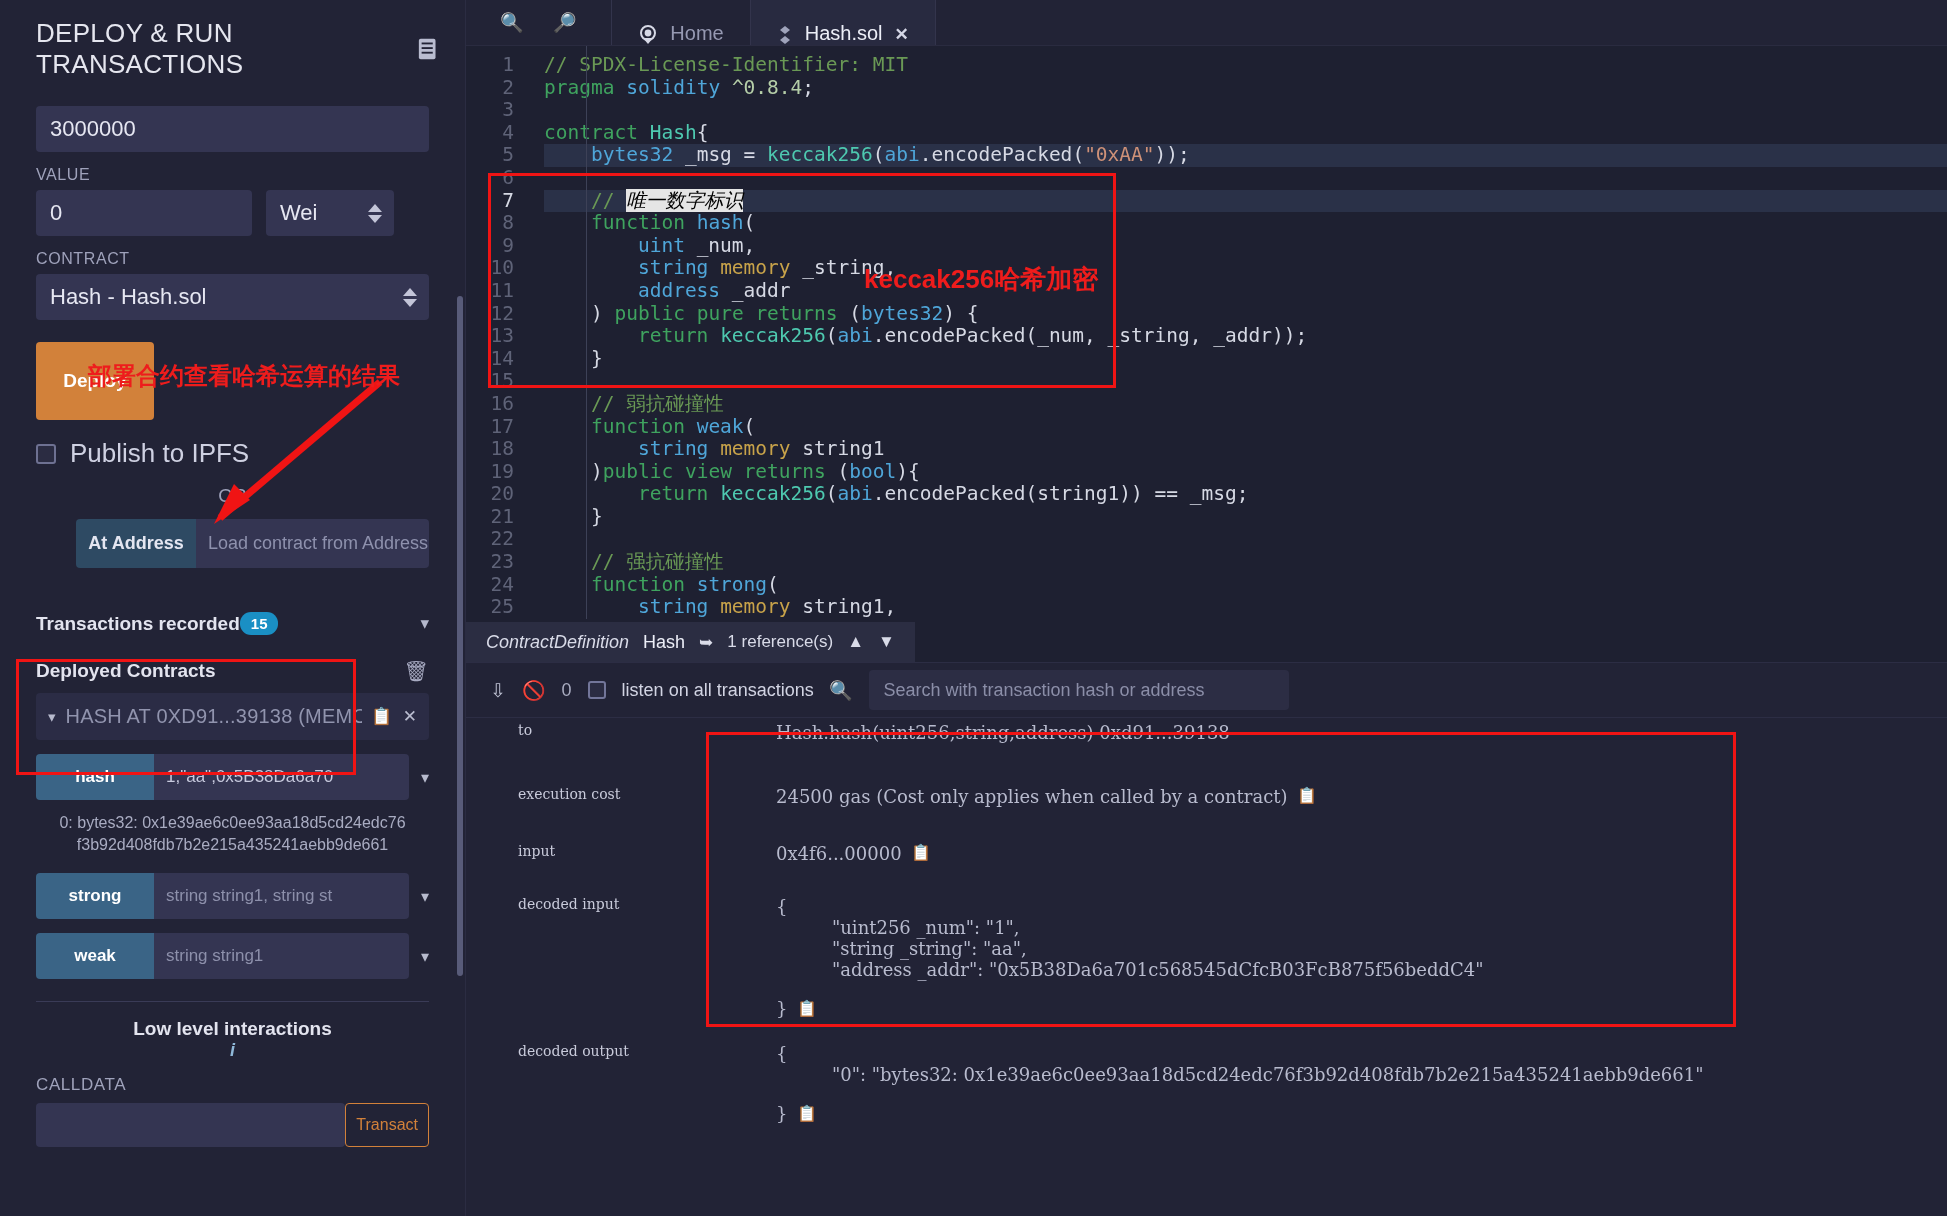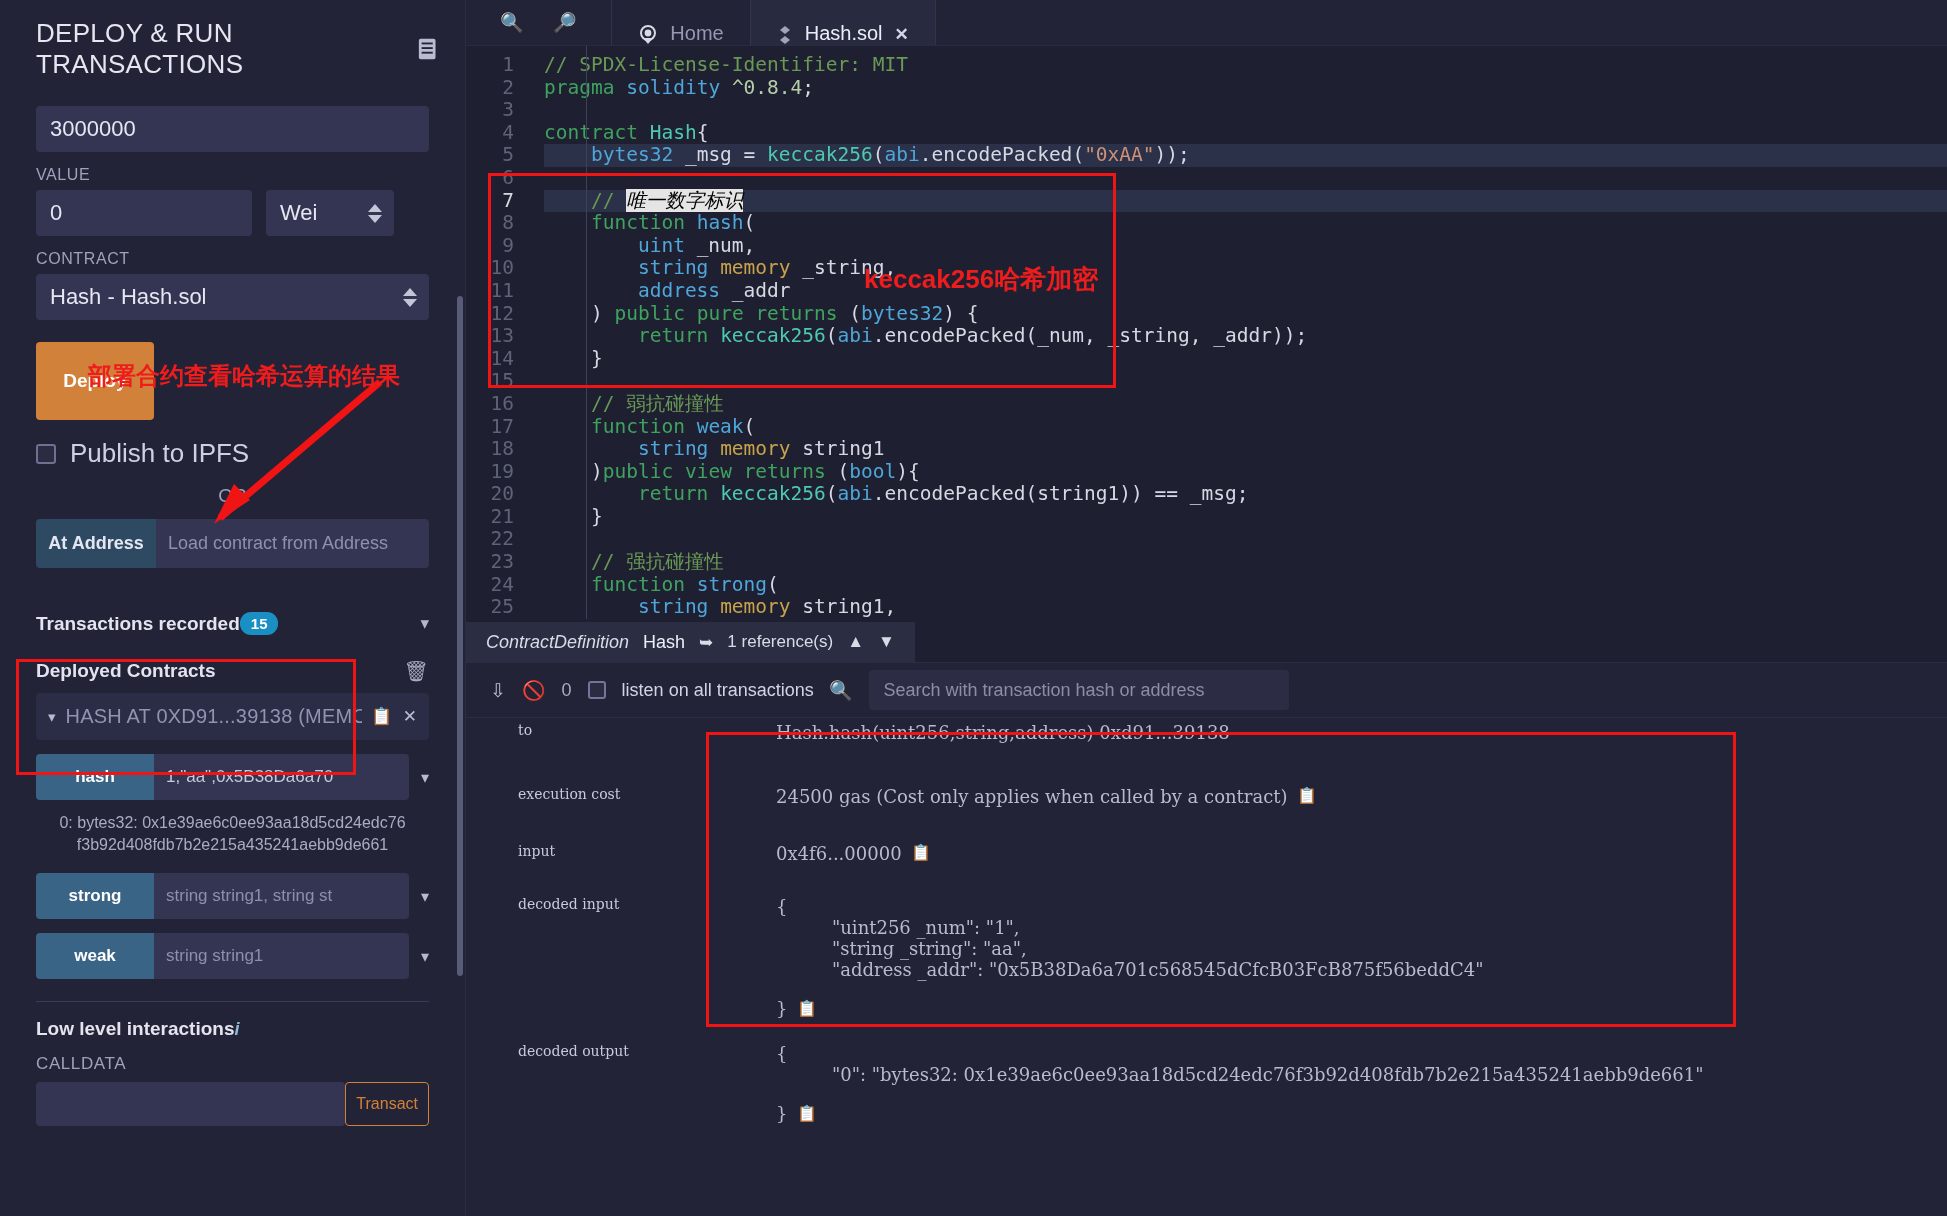--- a/index.html
+++ b/index.html
@@ -64,21 +64,21 @@
     cursor: pointer;
   }
   .ipfs-row { display: flex; align-items: center; gap: 14px; margin-top: 18px; }
   .checkbox {
     width: 20px; height: 20px; border: 2px solid #6e7192; border-radius: 3px;
     background: #2b2c42;
   }
   .ipfs-label { color: #cfd1e2; font-size: 26px; }
   .or-text { text-align: center; color: #9fa2bb; font-size: 19px; margin-top: 16px; }
 
-  .ataddr-row { display: flex; margin-top: 12px; border-radius: 4px; overflow: hidden; }
+  .ataddr-row { display: flex; margin-top: 12px; border-radius: 4px; overflow: hidden; margin-left: 40px; }
   .ataddr-btn {
     background: #2e4a63; color: #e4e6f1; font-size: 18px; font-weight: bold;
     padding: 14px 0; width: 120px; text-align: center; cursor: pointer;
   }
   .ataddr-input {
     background: #343552; color: #8e91ad; font-size: 18px;
     padding: 14px 12px; flex: 1; white-space: nowrap; overflow: hidden;
   }
 
   .tx-recorded-row {
@@ -123,21 +123,21 @@
     border-radius: 0 4px 4px 0;
   }
   .fn-input.ph { color: #8d90ab; }
   .fn-chev { color: #b7bacd; font-size: 16px; padding-left: 12px; }
   .fn-result {
     color: #a9acc2; font-size: 16px; text-align: center;
     line-height: 1.35; padding: 12px 22px 4px 22px; word-break: break-all;
   }
 
   .divider { height: 1px; background: #3a3b57; margin: 22px 0 0 0; }
-  .lli-row { display: flex; align-items: center; justify-content: flex-start; margin-top: 16px; }
+  .lli-row { display: flex; align-items: center; justify-content: space-between; margin-top: 16px; flex-direction: column; }
   .lli-title { color: #e3e4ef; font-size: 19px; font-weight: bold; }
   .info-i { color: #8fb8d8; font-size: 18px; font-weight: bold; font-style: italic; }
   .calldata-label { color: #9fa2bb; font-size: 17px; margin-top: 14px; letter-spacing: .6px; }
   .calldata-row { display: flex; margin-top: 8px; align-items: stretch; }
   .calldata-input { background: #343552; border-radius: 4px; flex: 1; height: 44px; }
   .transact-btn {
     border: 1px solid #d2813a; color: #d2813a; background: transparent;
     border-radius: 4px; font-size: 16px; padding: 0 10px; height: 44px;
     cursor: pointer; font-family: "Liberation Sans", sans-serif;
   }

